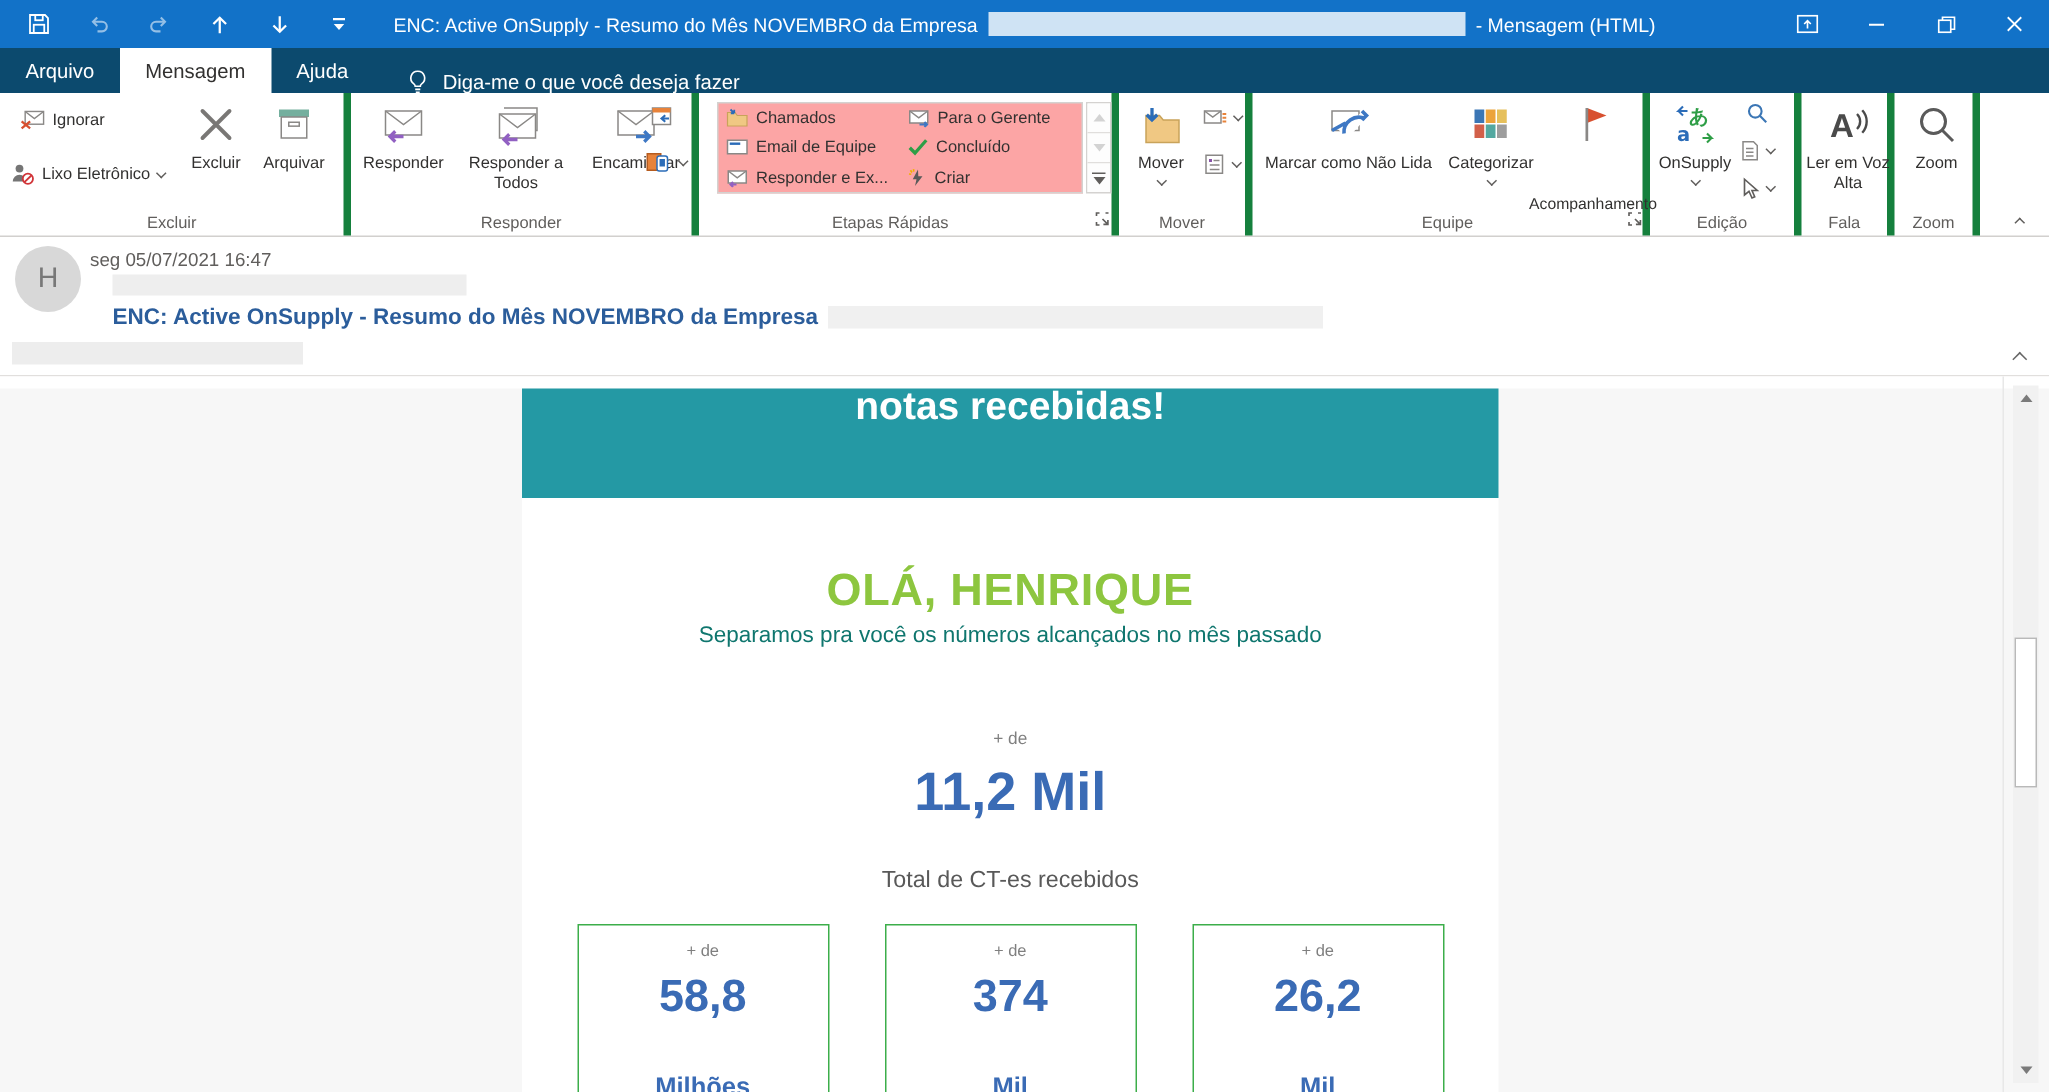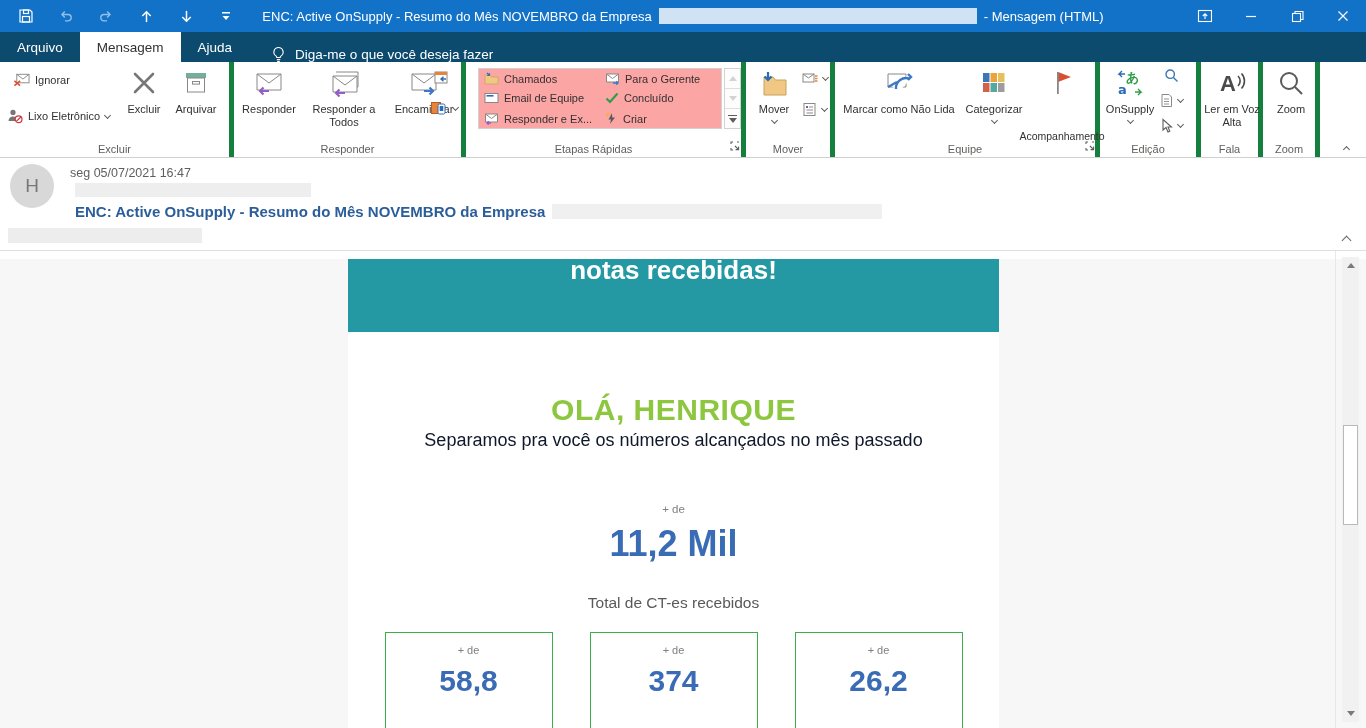--- a/index.html
+++ b/index.html
@@ -41,38 +41,38 @@
   .qs-scroll .sbtn:last-child{border-bottom:none;}
   .tri-up{width:0;height:0;border-left:4px solid transparent;border-right:4px solid transparent;border-bottom:5px solid #a0a0a0;}
   .tri-down{width:0;height:0;border-left:4px solid transparent;border-right:4px solid transparent;border-top:5px solid #a0a0a0;}
   .tri-down.dark{border-top-color:#605e5c;}
   .overline{width:9px;height:1.5px;background:#605e5c;margin-bottom:1.5px;}
   .launcher{position:absolute;width:12px;height:12px;}
 
   
   .msgheader{position:absolute;top:158px;left:0;right:0;height:93px;background:#fff;border-bottom:1px solid #e1dfdd;}
   .avatar{position:absolute;left:10px;top:6px;width:44px;height:44px;border-radius:50%;background:#d8d8d8;color:#787878;font-size:19px;display:flex;align-items:center;justify-content:center;}
-  .timestamp{position:absolute;left:70px;top:8px;font-size:12.5px;color:#605e5c;}
+  .timestamp{position:absolute;left:60px;top:8px;font-size:12.5px;color:#605e5c;}
   .redact{background:#eeeeee;}
   .redact-sender{position:absolute;left:75px;top:25px;width:236px;height:14px;}
   .subject-row{position:absolute;left:75px;top:45px;display:flex;align-items:center;gap:7px;}
   .subject-text{font-size:15px;font-weight:bold;color:#2b5d9b;white-space:nowrap;}
   .redact-subject{width:330px;height:15px;background:#f0f0f0;}
   .redact-recipient{position:absolute;left:8px;top:70px;width:194px;height:15px;background:#ededed;}
   .hdr-collapse{position:absolute;right:16px;top:72px;}
 
   
   .readpane{position:absolute;top:251px;left:0;right:0;bottom:0;background:#f7f7f7;}
   .top-strip{position:absolute;top:0;left:0;right:0;height:8px;background:#fff;}
   .pane-line{position:absolute;right:30px;top:0;bottom:0;width:1px;background:#e8e8e8;}
   .email-col{position:absolute;left:348px;top:8px;width:651px;bottom:0;background:#fff;text-align:center;}
   .banner{width:100%;height:73px;background:#2499a4;overflow:hidden;}
   .banner-text{color:#fff;font-size:26px;font-weight:bold;margin-top:-4px;line-height:30px;}
-  .greeting{margin-top:61px;font-size:30px;font-weight:bold;color:#8dc63f;line-height:34px;letter-spacing:.5px;}
-  .subtitle{margin-top:4px;font-size:18px;color:#0f172a;line-height:18px;}
+  .greeting{margin-top:45px;font-size:30px;font-weight:bold;color:#8dc63f;line-height:34px;letter-spacing:.5px;}
+  .subtitle{margin-top:4px;font-size:15px;color:#0f766e;line-height:18px;}
   .kpi-prefix{margin-top:54px;font-size:11.5px;color:#7f7f7f;line-height:13px;}
   .kpi-value{margin-top:6px;font-size:36px;font-weight:bold;color:#3a6bb5;line-height:44px;}
   .kpi-caption{margin-top:27px;font-size:15.5px;color:#595959;line-height:19px;}
   .stats-row{margin-top:20px;display:flex;justify-content:center;gap:37px;}
   .stat-box{width:168px;height:140px;border:1px solid #3cae4a;background:#fff;}
   .stat-prefix{margin-top:11px;font-size:11px;color:#7f7f7f;line-height:13px;}
   .stat-value{margin-top:6px;font-size:30px;font-weight:bold;color:#3a6bb5;line-height:36px;}
   .stat-unit{margin-top:32px;font-size:17px;font-weight:bold;color:#3a6bb5;line-height:20px;}
 
   

